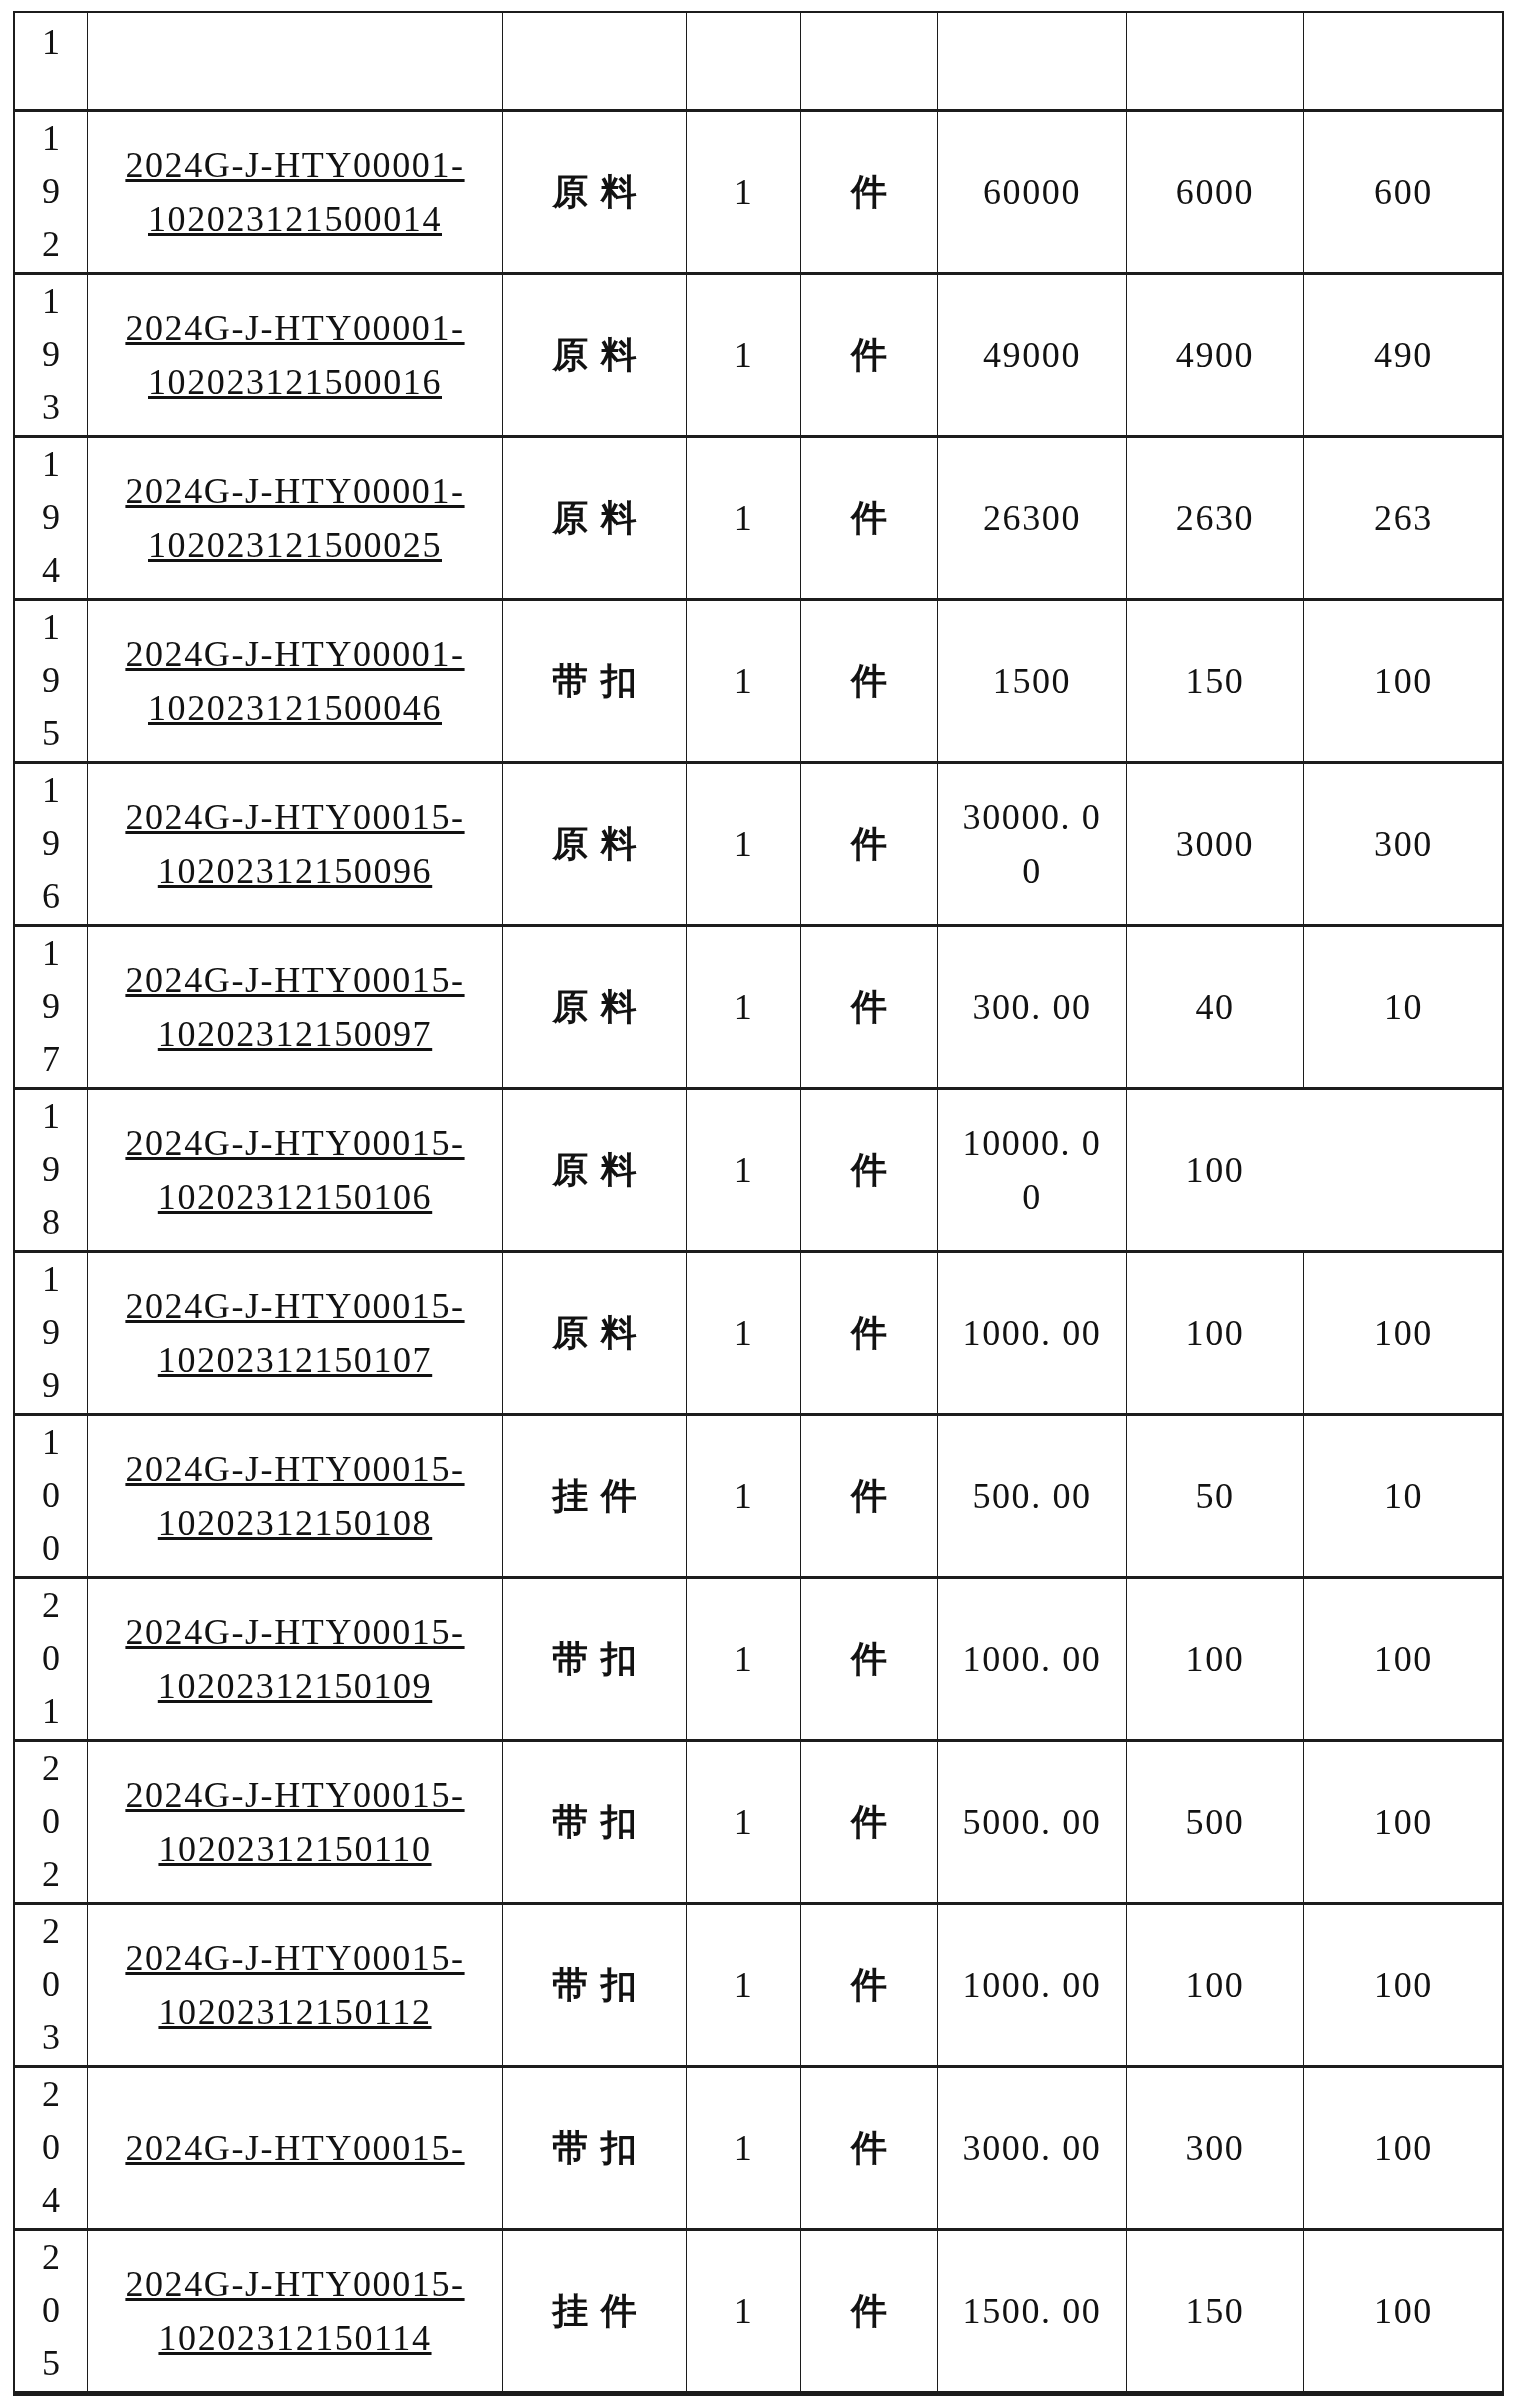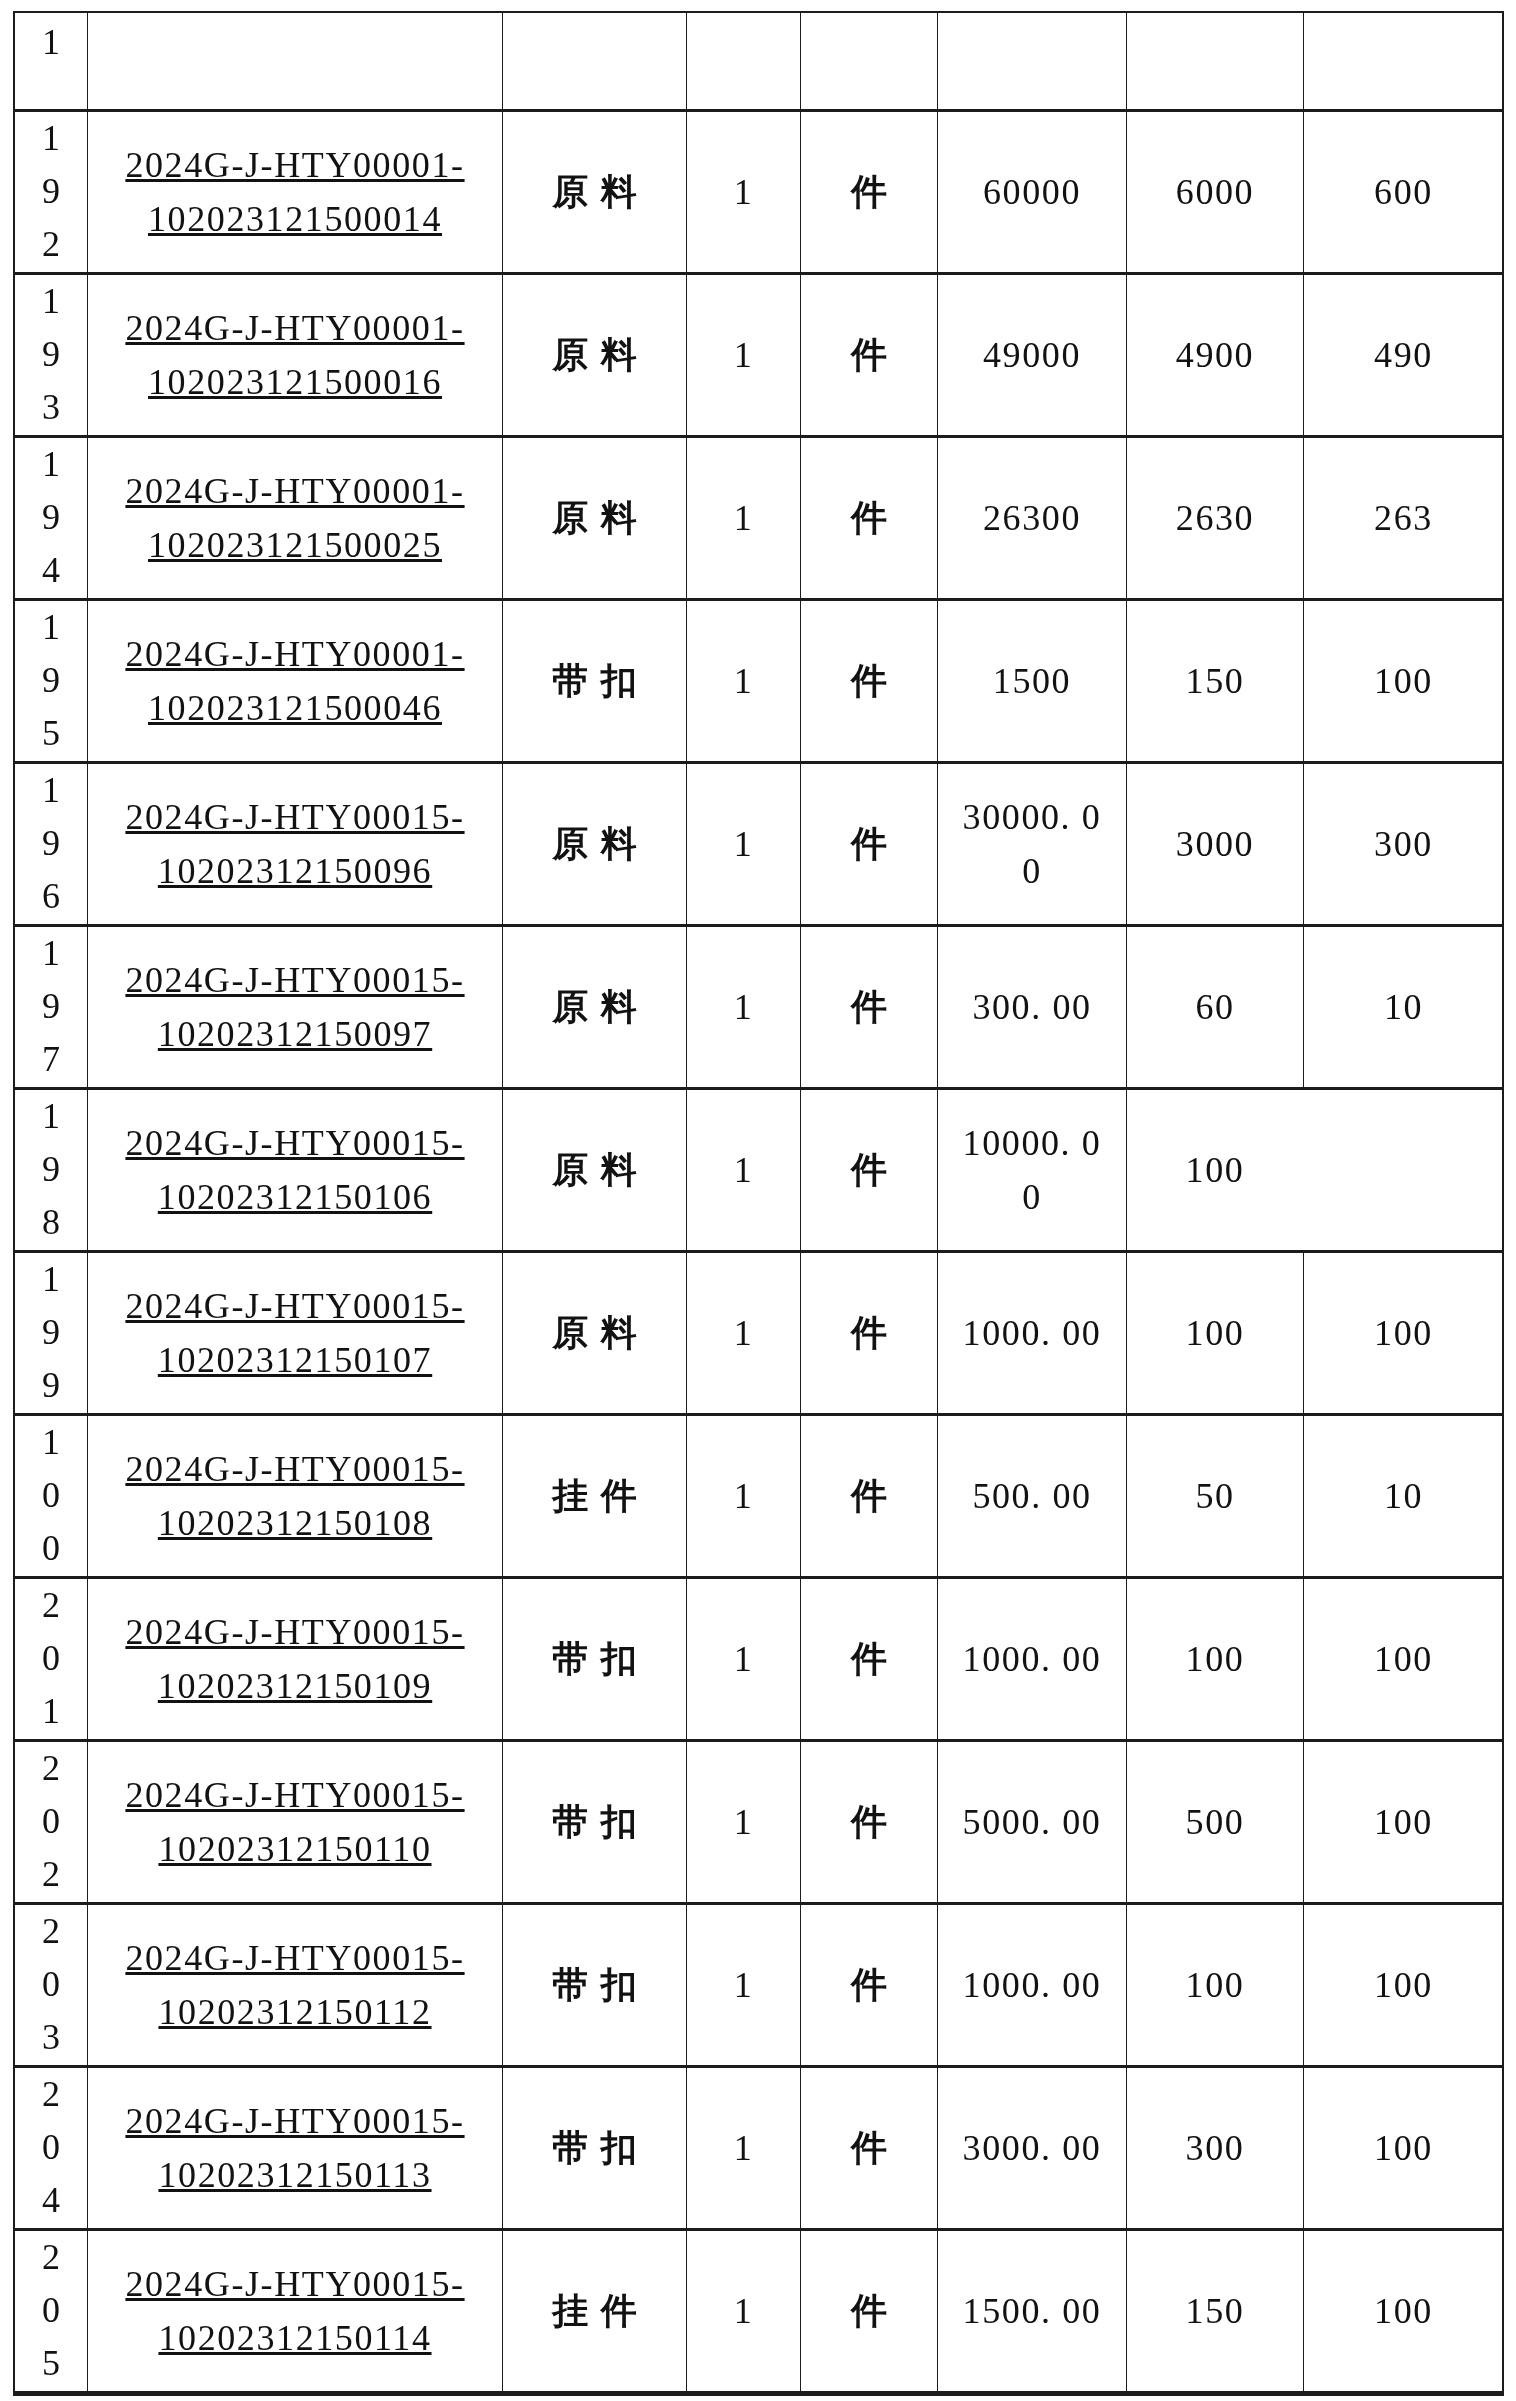--- a/index.html
+++ b/index.html
@@ -266,21 +266,21 @@
       <div class="cell val">
         <span>1</span>
       </div>
       <div class="cell cjk">
         <span>件</span>
       </div>
       <div class="cell val">
         <span>300. 00</span>
       </div>
       <div class="cell val">
-        <span>60</span>
+        <span>40</span>
       </div>
       <div class="cell val">
         <span>10</span>
       </div>
     </div>
     <div class="row">
       <div class="cell num">
         <span>198</span>
       </div>
       <div class="cell id">
@@ -438,21 +438,20 @@
       <div class="cell val">
         <span>100</span>
       </div>
     </div>
     <div class="row">
       <div class="cell num">
         <span>204</span>
       </div>
       <div class="cell id">
         <span>2024G-J-HTY00015-</span>
-        <span>10202312150113</span>
       </div>
       <div class="cell cjk">
         <span>带扣</span>
       </div>
       <div class="cell val">
         <span>1</span>
       </div>
       <div class="cell cjk">
         <span>件</span>
       </div>

